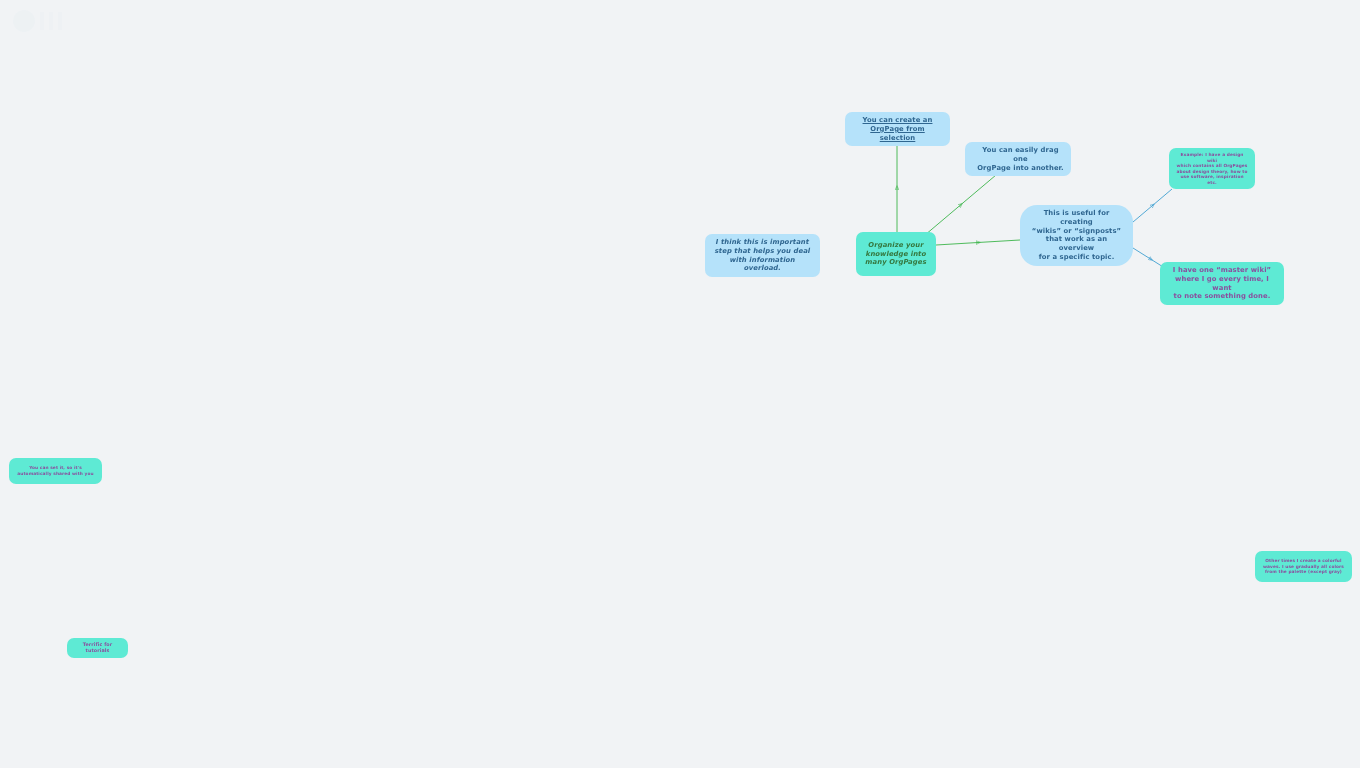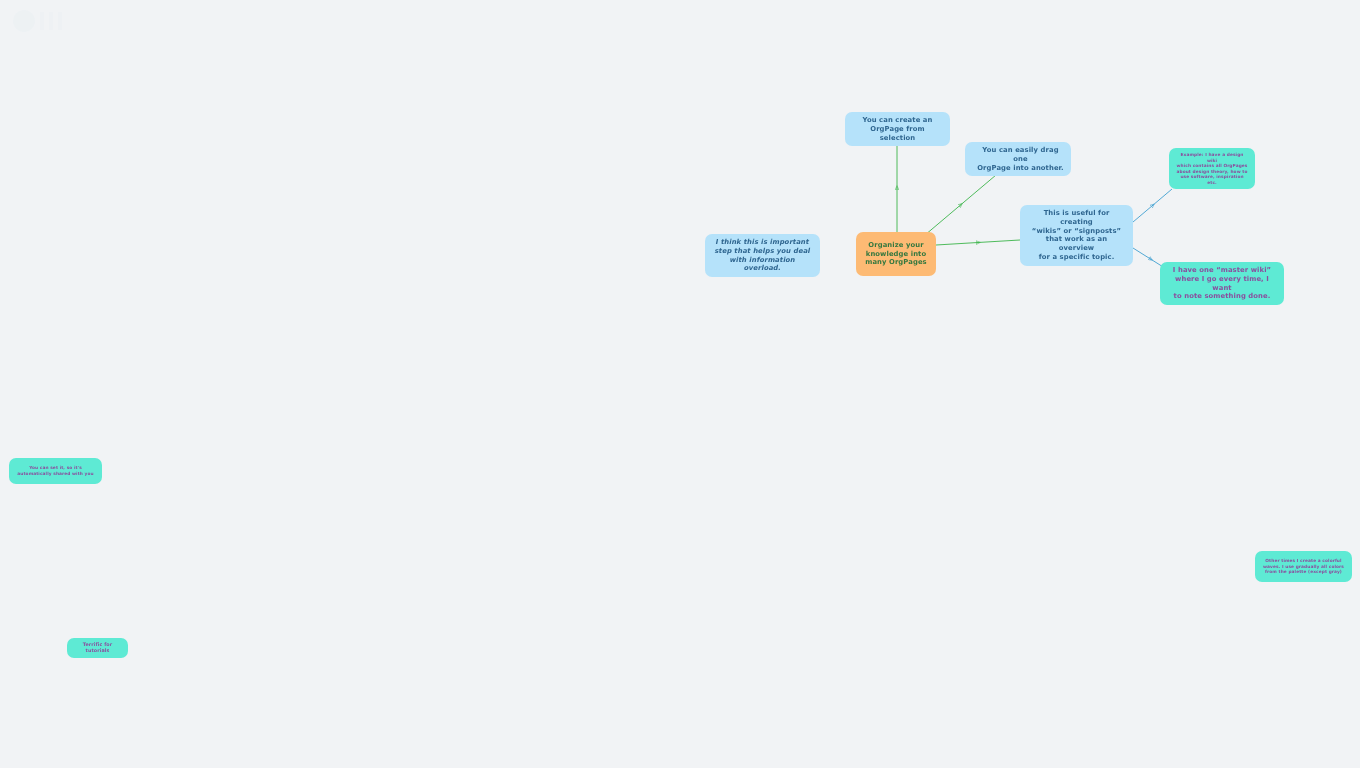--- a/index.html
+++ b/index.html
@@ -42,22 +42,23 @@
     justify-content: center;
     padding: 4px 7px;
     white-space: pre-line;
     letter-spacing: 0.1px;
   }
   .node.blue {
     background: #b5e2fa;
     color: #2f6690;
   }
   .node.green {
-    background: #fdba74;
+    background: #5eead4;
     color: #35783f;
+    font-style: italic;
   }
   .node.purple {
     background: #5eead4;
     color: #8a4f9e;
   }
   .watermark {
     position: absolute;
     left: 8px;
     top: 4px;
     width: 70px;
@@ -95,31 +96,31 @@
         <line x1="936" y1="245" x2="1020" y2="240" stroke="#3cb44b" stroke-width="0.9"></line>
         <line x1="977.5008834241326" y1="242.5297093199921" x2="978.4991165758674" y2="242.4702906800079" stroke="#3cb44b" stroke-width="0.9" marker-end="url(#arrow-green)"></line>
         <line x1="1133" y1="222" x2="1172" y2="189" stroke="#3f9fd0" stroke-width="0.9"></line>
         <line x1="1152.1183068573155" y1="205.8229711207331" x2="1152.8816931426845" y2="205.1770288792669" stroke="#3f9fd0" stroke-width="0.9" marker-end="url(#arrow-blue)"></line>
         <line x1="1133" y1="248" x2="1168" y2="270" stroke="#3f9fd0" stroke-width="0.9"></line>
         <line x1="1150.0766817253946" y1="258.7339142273908" x2="1150.9233182746054" y2="259.2660857726092" stroke="#3f9fd0" stroke-width="0.9" marker-end="url(#arrow-blue)"></line>
       </g>
   </svg>
 
   <div id="node-layer">
-      <div class="node blue" style="left: 845px; top: 112px; width: 105px; min-height: 32px; font-size: 6.8px;">You can create an
+      <div class="node blue" style="left: 845px; top: 112px; width: 105px; min-height: 32px; font-size: 6.8px; text-decoration: underline;">You can create an
 OrgPage from selection</div>
       <div class="node blue" style="left: 965px; top: 142px; width: 106px; min-height: 32px; font-size: 6.8px; padding-left: 12px;">You can easily drag one
 OrgPage into another.</div>
       <div class="node green" style="left: 856px; top: 232px; width: 80px; min-height: 44px; font-size: 6.8px;">Organize your
 knowledge into
 many OrgPages</div>
       <div class="node blue" style="left: 705px; top: 234px; width: 115px; min-height: 42px; font-size: 6.8px; font-style: italic;">I think this is important
 step that helps you deal
 with information overload.</div>
-      <div class="node blue" style="left: 1020px; top: 205px; width: 113px; min-height: 52px; font-size: 6.8px;">This is useful for creating
+      <div class="node blue" style="left: 1020px; top: 205px; width: 113px; min-height: 52px; font-size: 6.8px; border-radius: 17px;">This is useful for creating
 “wikis” or “signposts”
 that work as an overview
 for a specific topic.</div>
       <div class="node purple" style="left: 1169px; top: 148px; width: 86px; min-height: 38px; font-size: 4.3px;">Example: I have a design wiki
 which contains all OrgPages
 about design theory, how to
 use software, inspiration etc.</div>
       <div class="node purple" style="left: 1160px; top: 262px; width: 124px; min-height: 38px; font-size: 6.8px;">I have one “master wiki”
 where I go every time, I want
 to note something done.</div>

